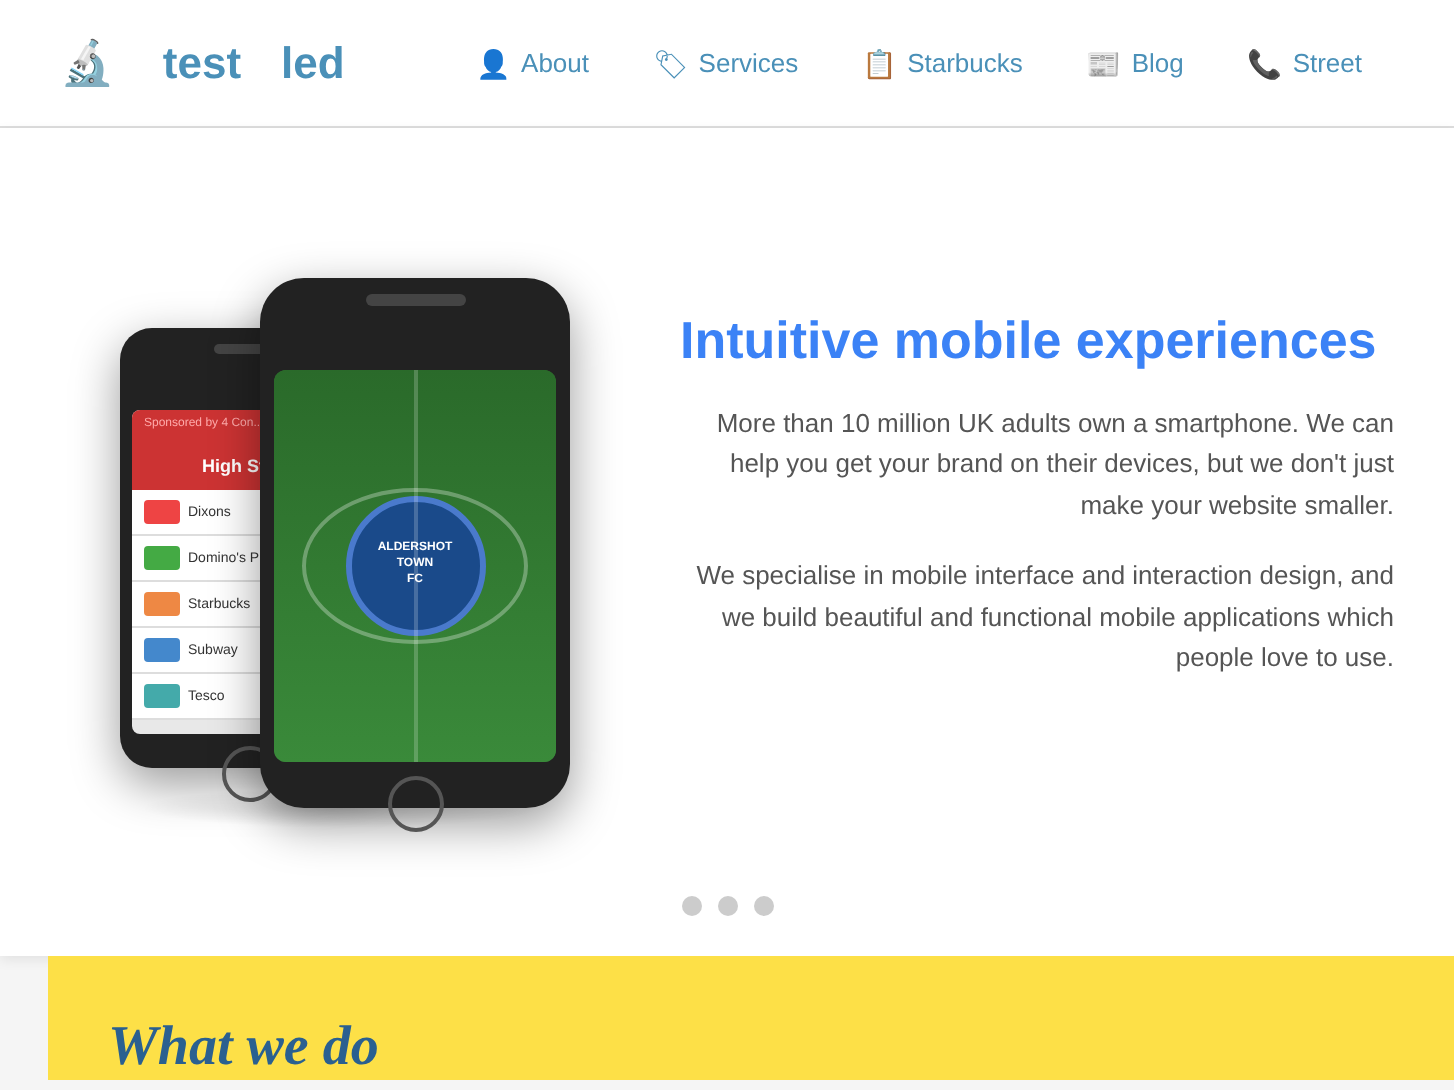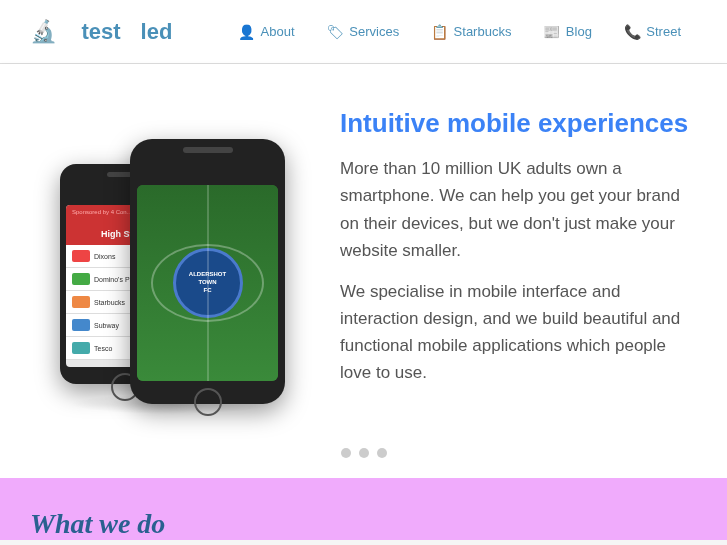--- a/index.html
+++ b/index.html
@@ -152,45 +152,47 @@
     
     .hero-text { flex: 1; }
     .hero-title {
       font-size: 26px;
       color: #3b82f6;
       font-weight: bold;
       margin-bottom: 14px;
       line-height: 1.3;
     }
     .hero-body {
-      font-size: 17px;
+      font-size: 13px;
       color: #555;
       line-height: 1.6;
       margin-bottom: 14px;
+      text-align: right;
     }
 
     
     .dots {
       display: flex;
       justify-content: center;
       gap: 8px;
       padding: 14px 0 20px;
       background: #fff;
     }
     .dot {
       width: 10px;
       height: 10px;
       border-radius: 50%;
       background: #ccc;
     }
 
     
     .what-we-do {
-      background: #f0abfc;
+      background: #fde047;
       padding: 30px 30px 0;
+      margin-left: 24px;
     }
     .section-title {
       font-size: 28px;
       color: #2a6090;
       font-family: 'Georgia', serif;
       font-style: italic;
       margin-bottom: 20px;
     }
 
     

